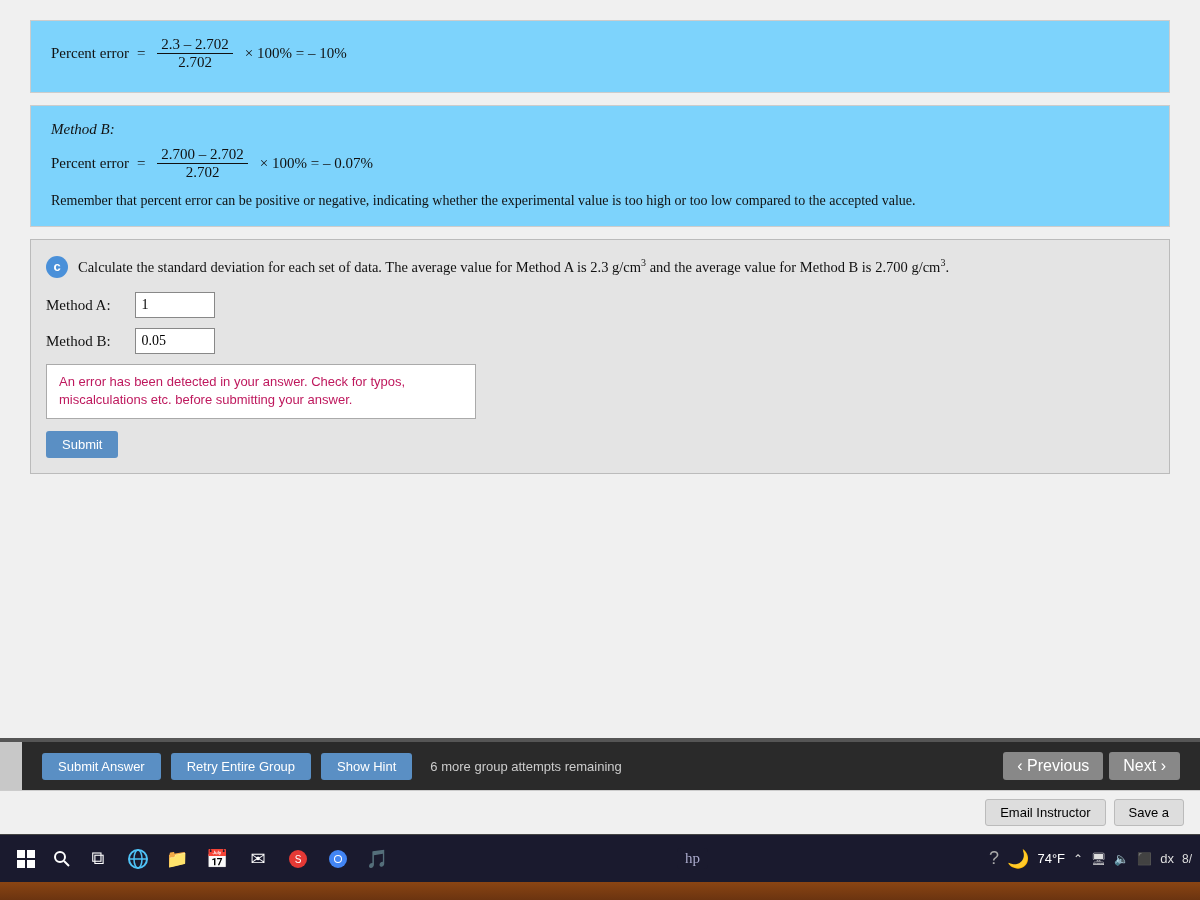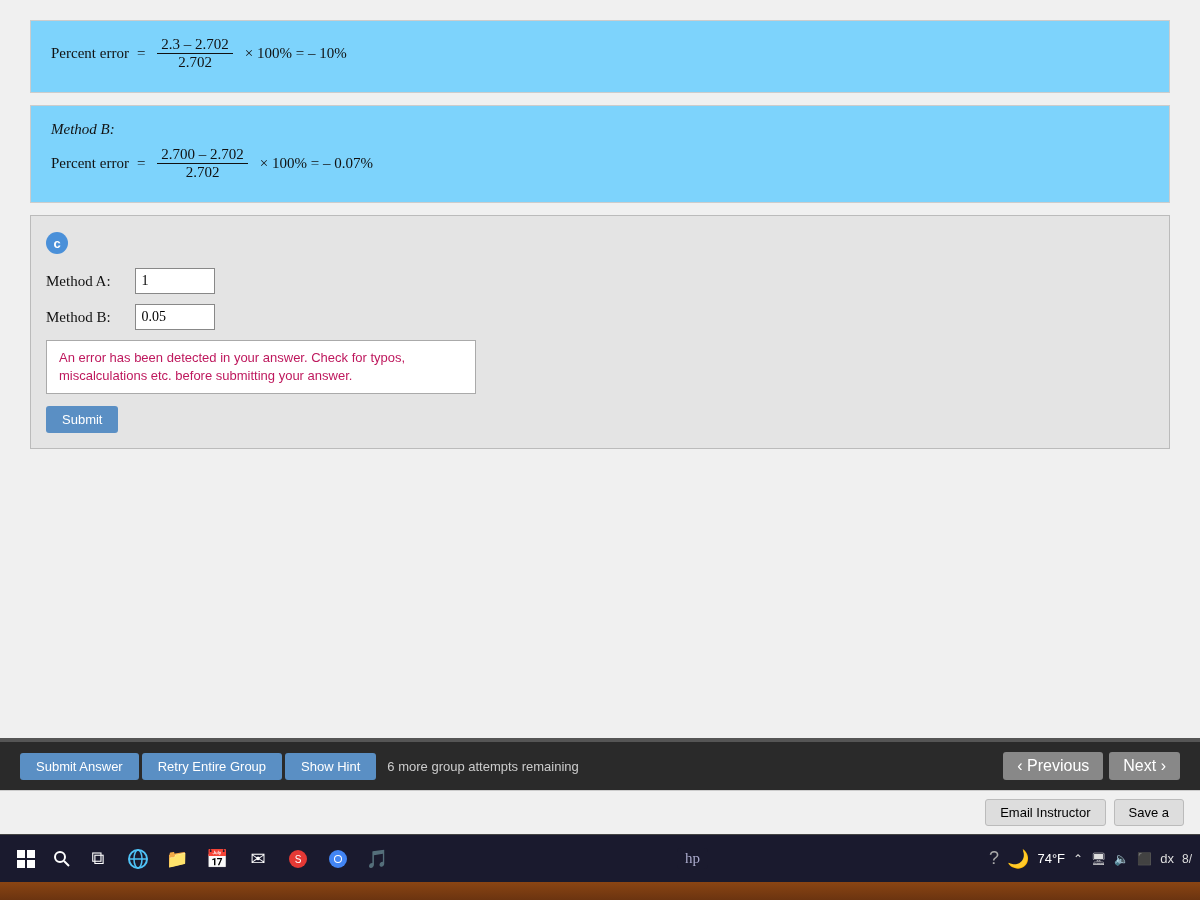--- a/index.html
+++ b/index.html
@@ -150,21 +150,22 @@
       cursor: pointer;
       border-radius: 3px;
     }
 
     
     .action-bar {
       background: #2a2a2a;
       padding: 10px 20px;
       display: flex;
       align-items: center;
-      gap: 3px;
+      gap: 10px;
+      margin-left: 22px;
     }
 
     .action-btn {
       padding: 6px 16px;
       font-size: 13px;
       font-family: Arial, sans-serif;
       cursor: pointer;
       border-radius: 3px;
       border: none;
     }
@@ -308,25 +309,29 @@
     <div class="method-label">Method B:</div>
     <div class="percent-error-row">
       <span>Percent error</span>
       <span>=</span>
       <span class="fraction">
         <span class="numerator">2.700 – 2.702</span>
         <span class="denominator">2.702</span>
       </span>
       <span>× 100% = – 0.07%</span>
     </div>
+    <div class="remember-text">Remember that percent error can be positive or negative, indicating whether the experimental value is too high or too low compared to the accepted value.</div>
   </div>
 
   <div class="part-c-block">
     <div class="part-c-header">
       <div class="circle-c">c</div>
+      <div class="part-c-question">
+        Calculate the standard deviation for each set of data. The average value for Method A is 2.3 g/cm<sup>3</sup> and the average value for Method B is 2.700 g/cm<sup>3</sup>.
+      </div>
     </div>
 
     
     <div class="method-input-row">
       <span>Method A:</span>
       <input type="text" class="answer-input" value="1" style="">
     </div>
 
     
     <div class="method-input-row">

